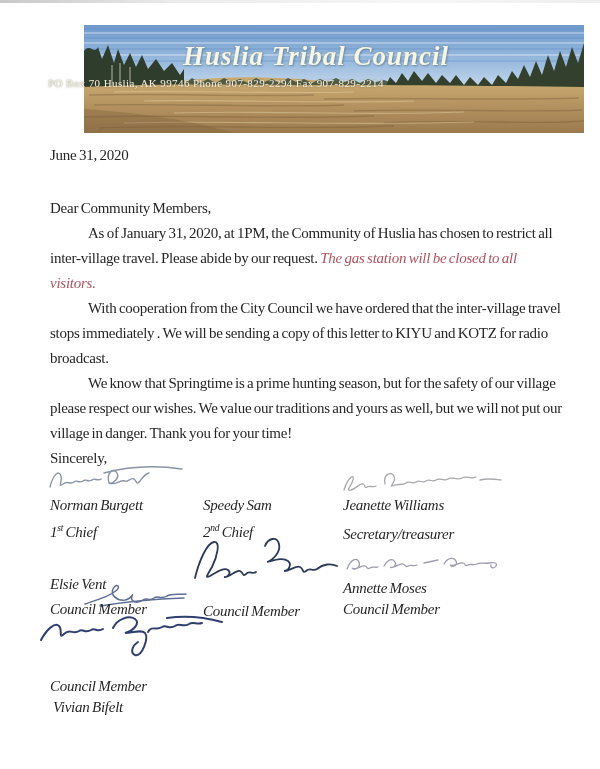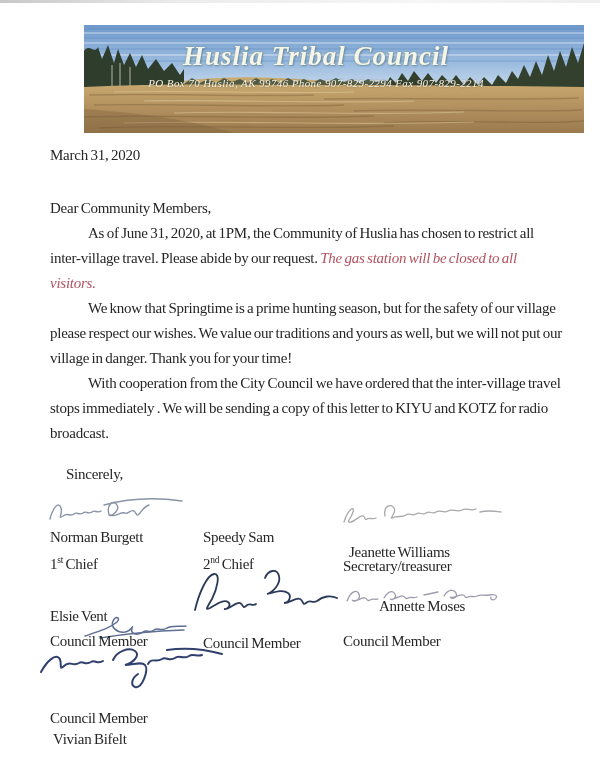--- a/index.html
+++ b/index.html
@@ -16,37 +16,37 @@
   .photo { position:absolute; top:25px; left:48px; width:500px; height:108px;padding-left:36px; }
   .photo svg { display:block; width:500px; height:108px; }
   .photo-title {
     position:absolute; top:16px; left:0; width:100%; text-align:center;
     font-style:italic; font-weight:bold; font-size:27px; letter-spacing:1px;
     color:#f6f5ea;
     text-shadow:0 0 2px rgba(120,150,110,.8), 1px 1px 2px rgba(70,100,140,.55);
     white-space:nowrap;
   }
   .photo-address {
-    position:absolute; top:52px; left:0; width:100%; text-align:center;
-    font-style:italic; font-size:11px; letter-spacing:.4px;
+    position:absolute; top:52px; left:0; width:100%; text-align:left;
+    font-size:11px; letter-spacing:.4px;
     color:#f3f0e4; text-shadow:0 0 2px rgba(90,80,50,.8);
     white-space:nowrap;
   }
   
   .letter {
     position:absolute; top:143px; left:50px; width:515px;
     font-size:15px; line-height:25px; letter-spacing:-0.25px; word-spacing:-1px;
   }
   .date { margin:0 0 28px 0; }
   .salutation { margin:0; }
   .body-para { margin:0; text-indent:38px; }
   .highlight { font-style:italic; color:#b0525f; }
-  .closing { margin:16px; }
+  .closing { margin:0; }
   
-  .signatures { position:relative; margin-top:0; height:235px; }
+  .signatures { position:relative; margin-top:0; height:235px;font-style:italic; }
   .sig-abs { position:absolute; white-space:nowrap; }
   .sig-name, .sig-title { font-size:15px; line-height:20px; }
   .sig-title sup { font-size:9.5px; }
   .sig-svg { position:absolute; }
   .sig-svg svg { display:block; }
 </style>
 </head>
 <body>
 
 <div class="page">
@@ -103,25 +103,25 @@
         <path d="M90,88 C180,85 280,91 380,87"></path>
           <path d="M40,98 C140,95 260,101 390,97"></path>
       </g>
       <path d="M0,108 L0,84 C60,88 110,96 150,108 Z" fill="#7c5f3b" opacity="0.35"></path>
     </svg>
     <div class="photo-title">Huslia Tribal Council</div>
     <div class="photo-address">PO Box 70 Huslia, AK 99746   Phone 907-829-2294   Fax 907-829-2214</div>
   </div>
 
   <div class="letter">
-    <p class="date">March 31, 2020</p>
+    <p class="date">June 31, 2020</p>
     <p class="salutation">Dear Community Members,</p>
-    <p class="body-para"><span>As of June 31, 2020, at 1PM, the Community of Huslia has chosen to restrict all inter-village travel.  Please abide by our request.  </span><span class="highlight">The gas station will be closed to all visitors.</span></p>
+    <p class="body-para"><span>As of January 31, 2020, at 1PM, the Community of Huslia has chosen to restrict all inter-village travel.  Please abide by our request.  </span><span class="highlight">The gas station will be closed to all visitors.</span></p>
+    <p class="body-para">With cooperation from the City Council we have ordered that the inter-village travel stops immediately .  We will be sending a copy of this letter to KIYU and KOTZ for radio broadcast.</p>
     <p class="body-para">We know that Springtime is a prime hunting season, but for the safety of our village please respect our wishes.  We value our traditions and yours as well, but we will not put our village in danger.  Thank you for your time!</p>
-    <p class="body-para">With cooperation from the City Council we have ordered that the inter-village travel stops immediately .  We will be sending a copy of this letter to KIYU and KOTZ for radio broadcast.</p>
     <p class="closing">Sincerely,</p>
 
     <div class="signatures">
 
       <div class="sig-svg" style="left:-4px; top:-11px;">
         <svg width="145" height="34" viewBox="0 0 145 34">
           <g fill="none" stroke-width="1.4" stroke-linecap="round" stroke="#8a93a8">
             <path d="M4,27 C7,15 13,9 15,16 C17,22 11,28 17,24 C22,20 24,25 28,22 C31,19 33,24 37,21 C40,18 42,23 46,20 C49,17 51,22 55,19"></path>
             <path d="M63,23 C60,12 68,7 71,13 C74,18 67,24 63,23 C69,26 75,19 79,21 C82,23 84,17 88,19 C91,21 90,26 94,21 C97,17 99,14 103,13"></path>
             <path d="M58,13 C80,7 108,5 136,9"></path>
@@ -136,21 +136,21 @@
 
       <div class="sig-svg" style="left:286px; top:-6px;">
         <svg width="170" height="32" viewBox="0 0 170 32">
           <g fill="none" stroke-width="1.3" stroke-linecap="round" stroke="#a9a9ad">
             <path d="M8,25 C12,12 19,8 17,15 C15,22 9,26 15,25 C20,24 23,18 27,19 C30,20 28,24 31,22 C34,20 36,23 40,21"></path>
             <path d="M49,19 C47,9 55,6 58,11 C61,16 53,22 56,21 C62,18 66,21 70,18 C73,15 76,20 80,17 C84,14 86,19 90,16 C94,13 96,18 100,15 C104,12 107,17 112,14 C117,11 120,16 126,13 C131,10 134,15 140,12"></path>
             <path d="M144,15 C152,13 158,14 165,15"></path>
           </g>
         </svg>
       </div>
-      <div class="sig-abs sig-name" style="left:299px; top:24px;margin-top:15px;">Jeanette Williams</div>
+      <div class="sig-abs sig-name" style="left:293px; top:24px;">Jeanette Williams</div>
       <div class="sig-abs sig-title" style="left:293px; top:53px;">Secretary/treasurer</div>
 
       <div class="sig-abs sig-name" style="left:0; top:103px;">Elsie Vent</div>
       <div class="sig-svg" style="left:32px; top:104px;">
         <svg width="110" height="36" viewBox="0 0 110 36">
           <g fill="none" stroke-width="1.5" stroke-linecap="round" stroke="#5f6f93">
             <path d="M3,29 C18,24 28,21 35,15 C39,11 34,8 31,14 C28,20 35,26 43,25 C49,24 52,17 50,21 C48,27 55,29 61,25 C65,22 67,27 72,23 C76,20 79,25 85,21 C90,18 97,20 104,19"></path>
             <path d="M18,31 C42,27 72,24 102,23"></path>
           </g>
         </svg>
@@ -170,21 +170,21 @@
       <div class="sig-svg" style="left:290px; top:75px;">
         <svg width="165" height="30" viewBox="0 0 165 30">
           <g fill="none" stroke-width="1.3" stroke-linecap="round" stroke="#9d9dae">
             <path d="M7,23 C11,13 17,11 19,16 C21,21 15,25 12,22 C16,25 21,19 25,20 C28,21 27,24 30,22 C33,20 35,22 38,21"></path>
             <path d="M44,20 C48,13 53,12 55,16 C57,19 53,23 50,21 C54,23 59,17 63,18 C66,19 65,22 68,20 C71,18 73,21 77,19"></path>
             <path d="M84,17 L98,14"></path>
             <path d="M104,18 C108,11 114,11 116,15 C118,19 113,22 110,19 C114,21 119,16 123,17 C126,18 125,21 128,19 C131,17 133,20 137,18 C141,16 145,18 149,17 C154,16 158,17 156,20 C154,23 150,22 151,19"></path>
           </g>
         </svg>
       </div>
-      <div class="sig-abs sig-name" style="left:293px; top:93px;margin-left:36px;">Annette Moses</div>
+      <div class="sig-abs sig-name" style="left:293px; top:107px;">Annette Moses</div>
       <div class="sig-abs sig-title" style="left:293px; top:128px;">Council Member</div>
 
       <div class="sig-svg" style="left:-14px; top:142px;">
         <svg width="200" height="48" viewBox="0 0 200 48">
           <g fill="none" stroke-width="2" stroke-linecap="round" stroke="#2f3f6e">
             <path d="M5,27 C11,16 19,9 23,13 C27,17 22,27 28,21 C34,15 37,22 43,18 C47,15 49,21 55,17 C59,14 61,20 67,16"></path>
             <path d="M77,15 C81,6 93,2 99,6 C105,10 97,18 89,20 C97,20 105,16 109,20 C113,25 106,44 99,42 C94,40 96,33 102,29"></path>
             <path d="M112,19 C116,12 120,18 126,14 C130,11 133,17 139,13 C143,9 147,15 153,11 C157,8 161,12 166,10"></path>
             <path d="M131,5 C151,2 168,4 186,9"></path>
           </g>

